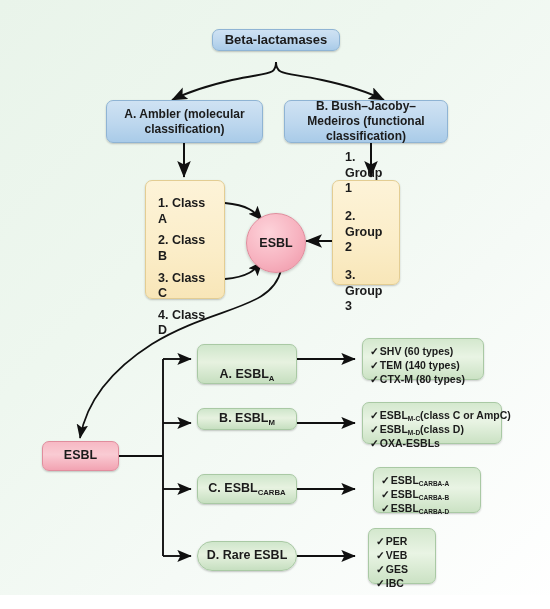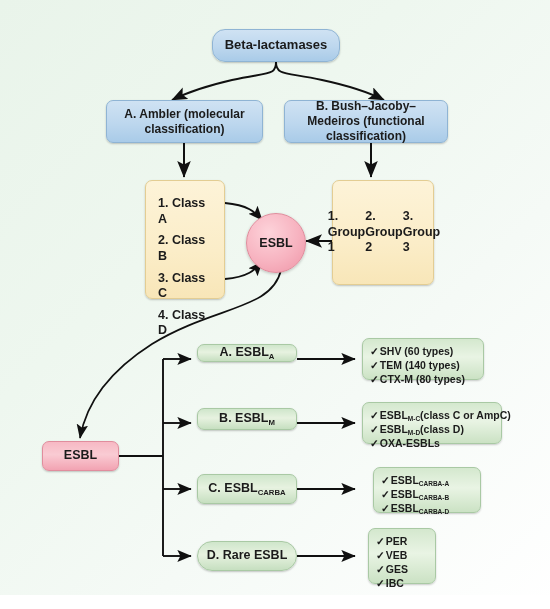--- a/index.html
+++ b/index.html
@@ -112,53 +112,53 @@
     <line x1="163" y1="423" x2="191" y2="423" stroke="#101010" stroke-width="1.9" marker-end="url(#ah)"></line>
     <line x1="163" y1="489" x2="191" y2="489" stroke="#101010" stroke-width="1.9" marker-end="url(#ah)"></line>
     <line x1="163" y1="556" x2="191" y2="556" stroke="#101010" stroke-width="1.9" marker-end="url(#ah)"></line>
 
     <line x1="297" y1="359" x2="355" y2="359" stroke="#101010" stroke-width="1.9" marker-end="url(#ah)"></line>
     <line x1="297" y1="423" x2="355" y2="423" stroke="#101010" stroke-width="1.9" marker-end="url(#ah)"></line>
     <line x1="297" y1="489" x2="355" y2="489" stroke="#101010" stroke-width="1.9" marker-end="url(#ah)"></line>
     <line x1="297" y1="556" x2="355" y2="556" stroke="#101010" stroke-width="1.9" marker-end="url(#ah)"></line>
   </svg>
 
-  <div class="node blue" style="left:212px;top:29px;width:128px;height:33px;font-size:13px;border-radius:13px;">
+  <div class="node blue" style="left:212px;top:29px;width:128px;height:22px;font-size:13px;">
     <span>Beta-lactamases</span>
   </div>
 
   <div class="node blue" style="left:106px;top:100px;width:157px;height:43px;font-size:12px;padding:0 6px;">
     <span>A. Ambler (molecular classification)</span>
   </div>
   <div class="node blue" style="left:284px;top:100px;width:164px;height:43px;font-size:12px;padding:0 14px;">
     <span>B. Bush–Jacoby–Medeiros (functional classification)</span>
   </div>
 
   <div class="node cream" style="left:145px;top:180px;width:80px;height:119px;">
     <div class="row">1. Class A</div>
     <div class="row">2. Class B</div>
     <div class="row">3. Class C</div>
     <div class="row">4. Class D</div>
   </div>
 
-  <div class="node cream" style="left:332px;top:180px;width:102px;height:105px;display:flex;flex-direction:row;">
+  <div class="node cream" style="left:332px;top:180px;width:68px;height:105px;display:flex;flex-direction:column;">
     <div class="row">1. Group 1</div>
     <div class="row">2. Group 2</div>
     <div class="row">3. Group 3</div>
   </div>
 
   <div class="circle" style="left:246px;top:213px;width:58px;height:58px;">
     <span>ESBL</span>
   </div>
 
   <div class="node pinkbox" style="left:42px;top:441px;width:77px;height:30px;font-size:12.5px;">
     <span>ESBL</span>
   </div>
 
-  <div class="node green" style="left:197px;top:344px;width:100px;height:18px;font-size:12.5px;align-items:flex-end;">
+  <div class="node green" style="left:197px;top:344px;width:100px;height:40px;font-size:12.5px;align-items:flex-end;">
     <span><span>A. ESBL</span><sub>A</sub></span>
   </div>
   <div class="node green" style="left:197px;top:408px;width:100px;height:22px;font-size:12.5px;">
     <span><span>B. ESBL</span><sub>M</sub></span>
   </div>
   <div class="node green" style="left:197px;top:474px;width:100px;height:30px;font-size:12.5px;">
     <span><span>C. ESBL</span><sub>CARBA</sub></span>
   </div>
   <div class="node green" style="left:197px;top:541px;width:100px;height:30px;font-size:12.5px;border-radius:15px;">
     <span><span>D. Rare ESBL</span><sub></sub></span>

